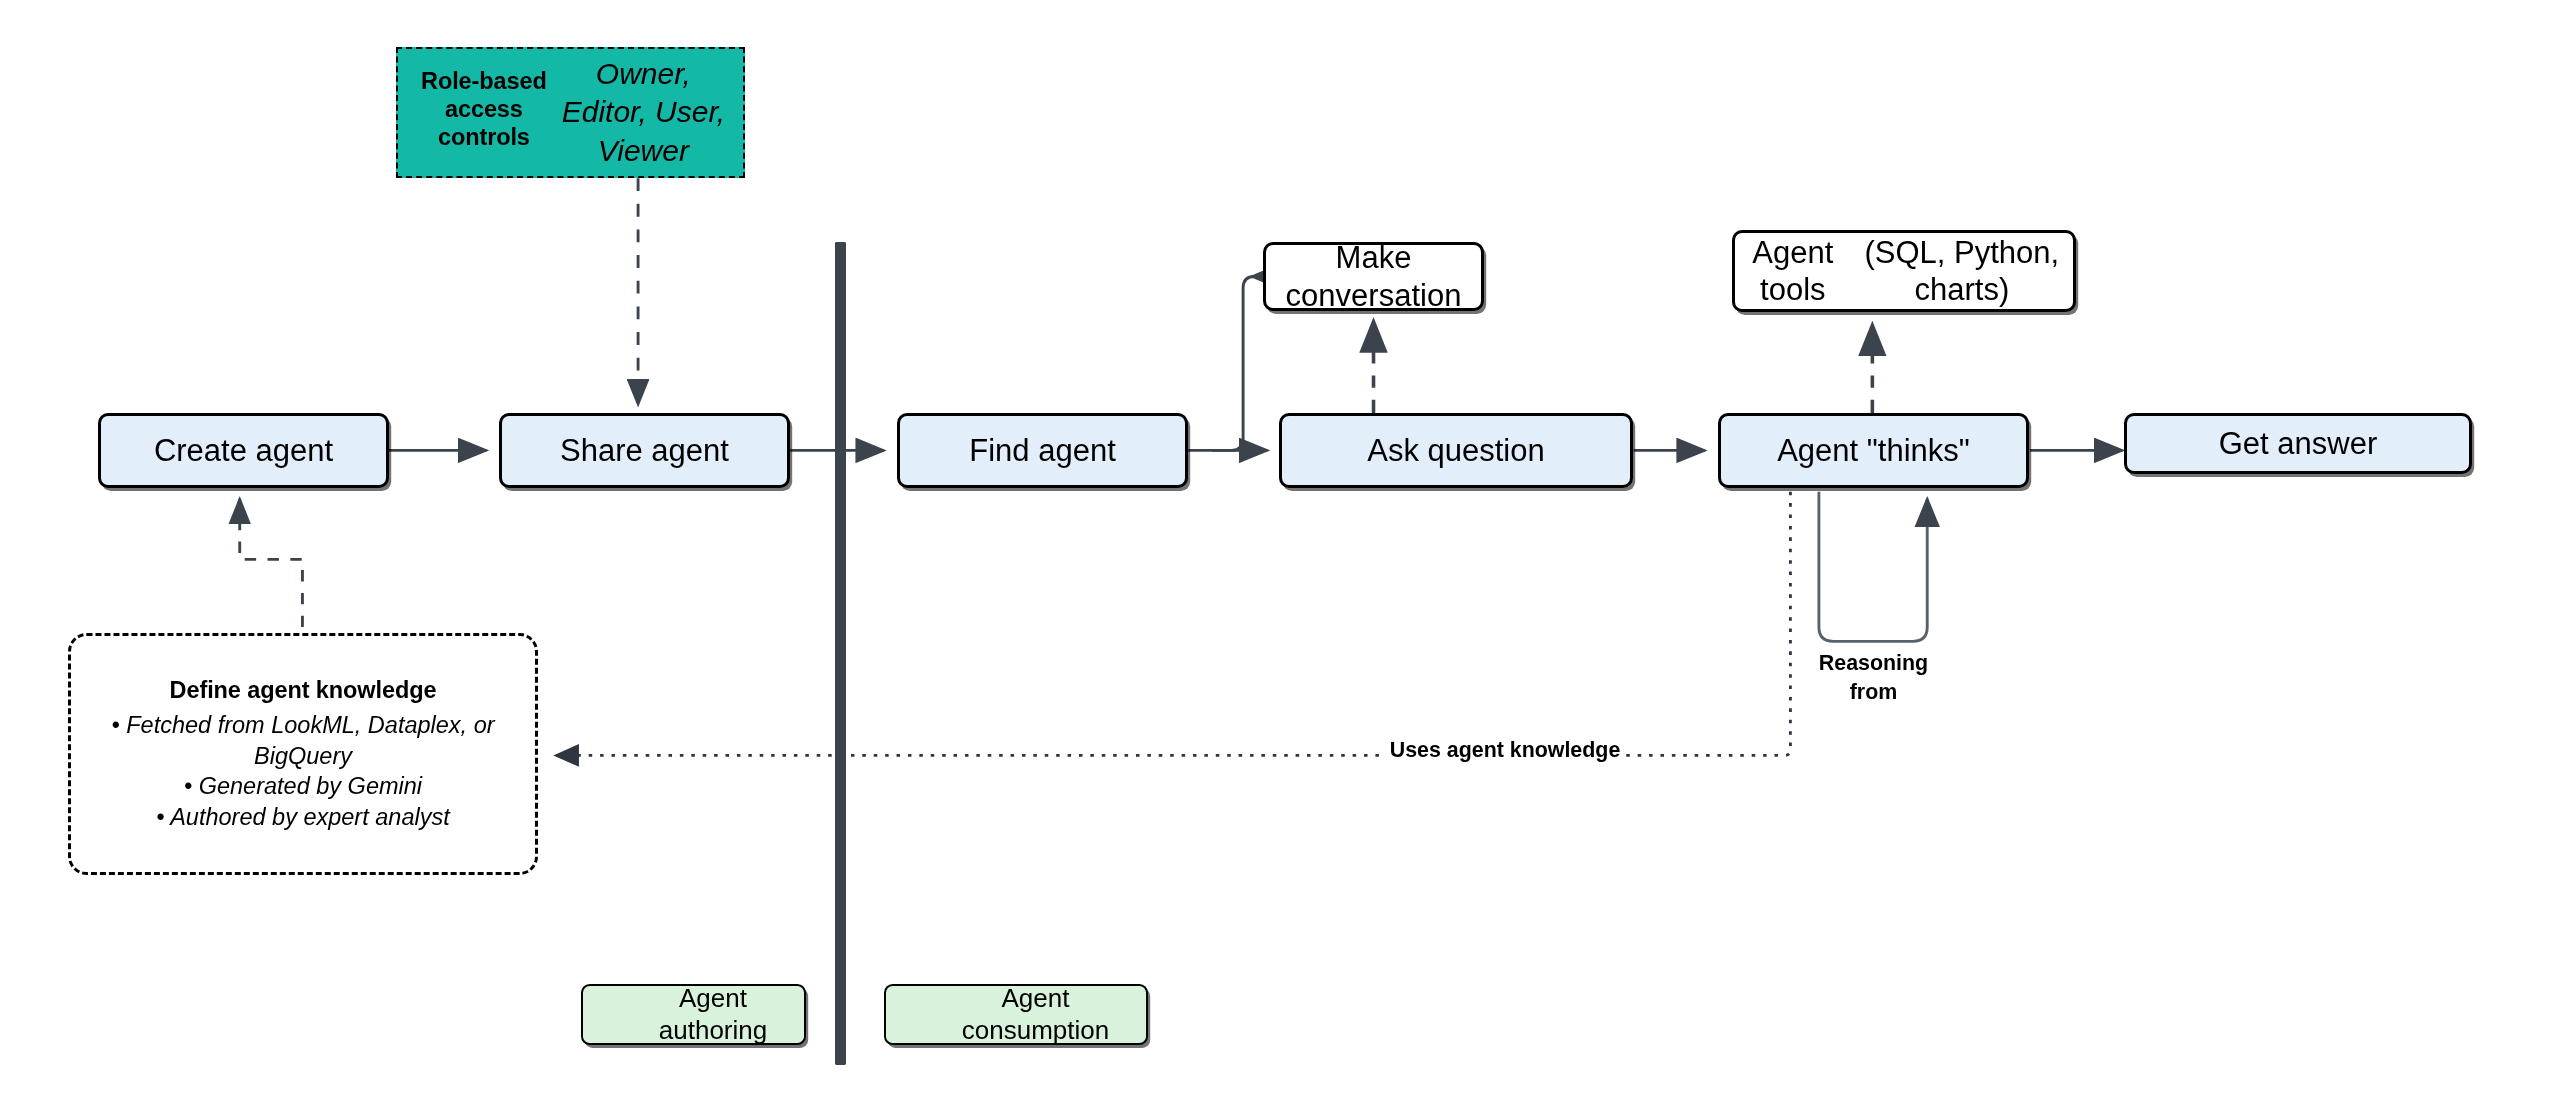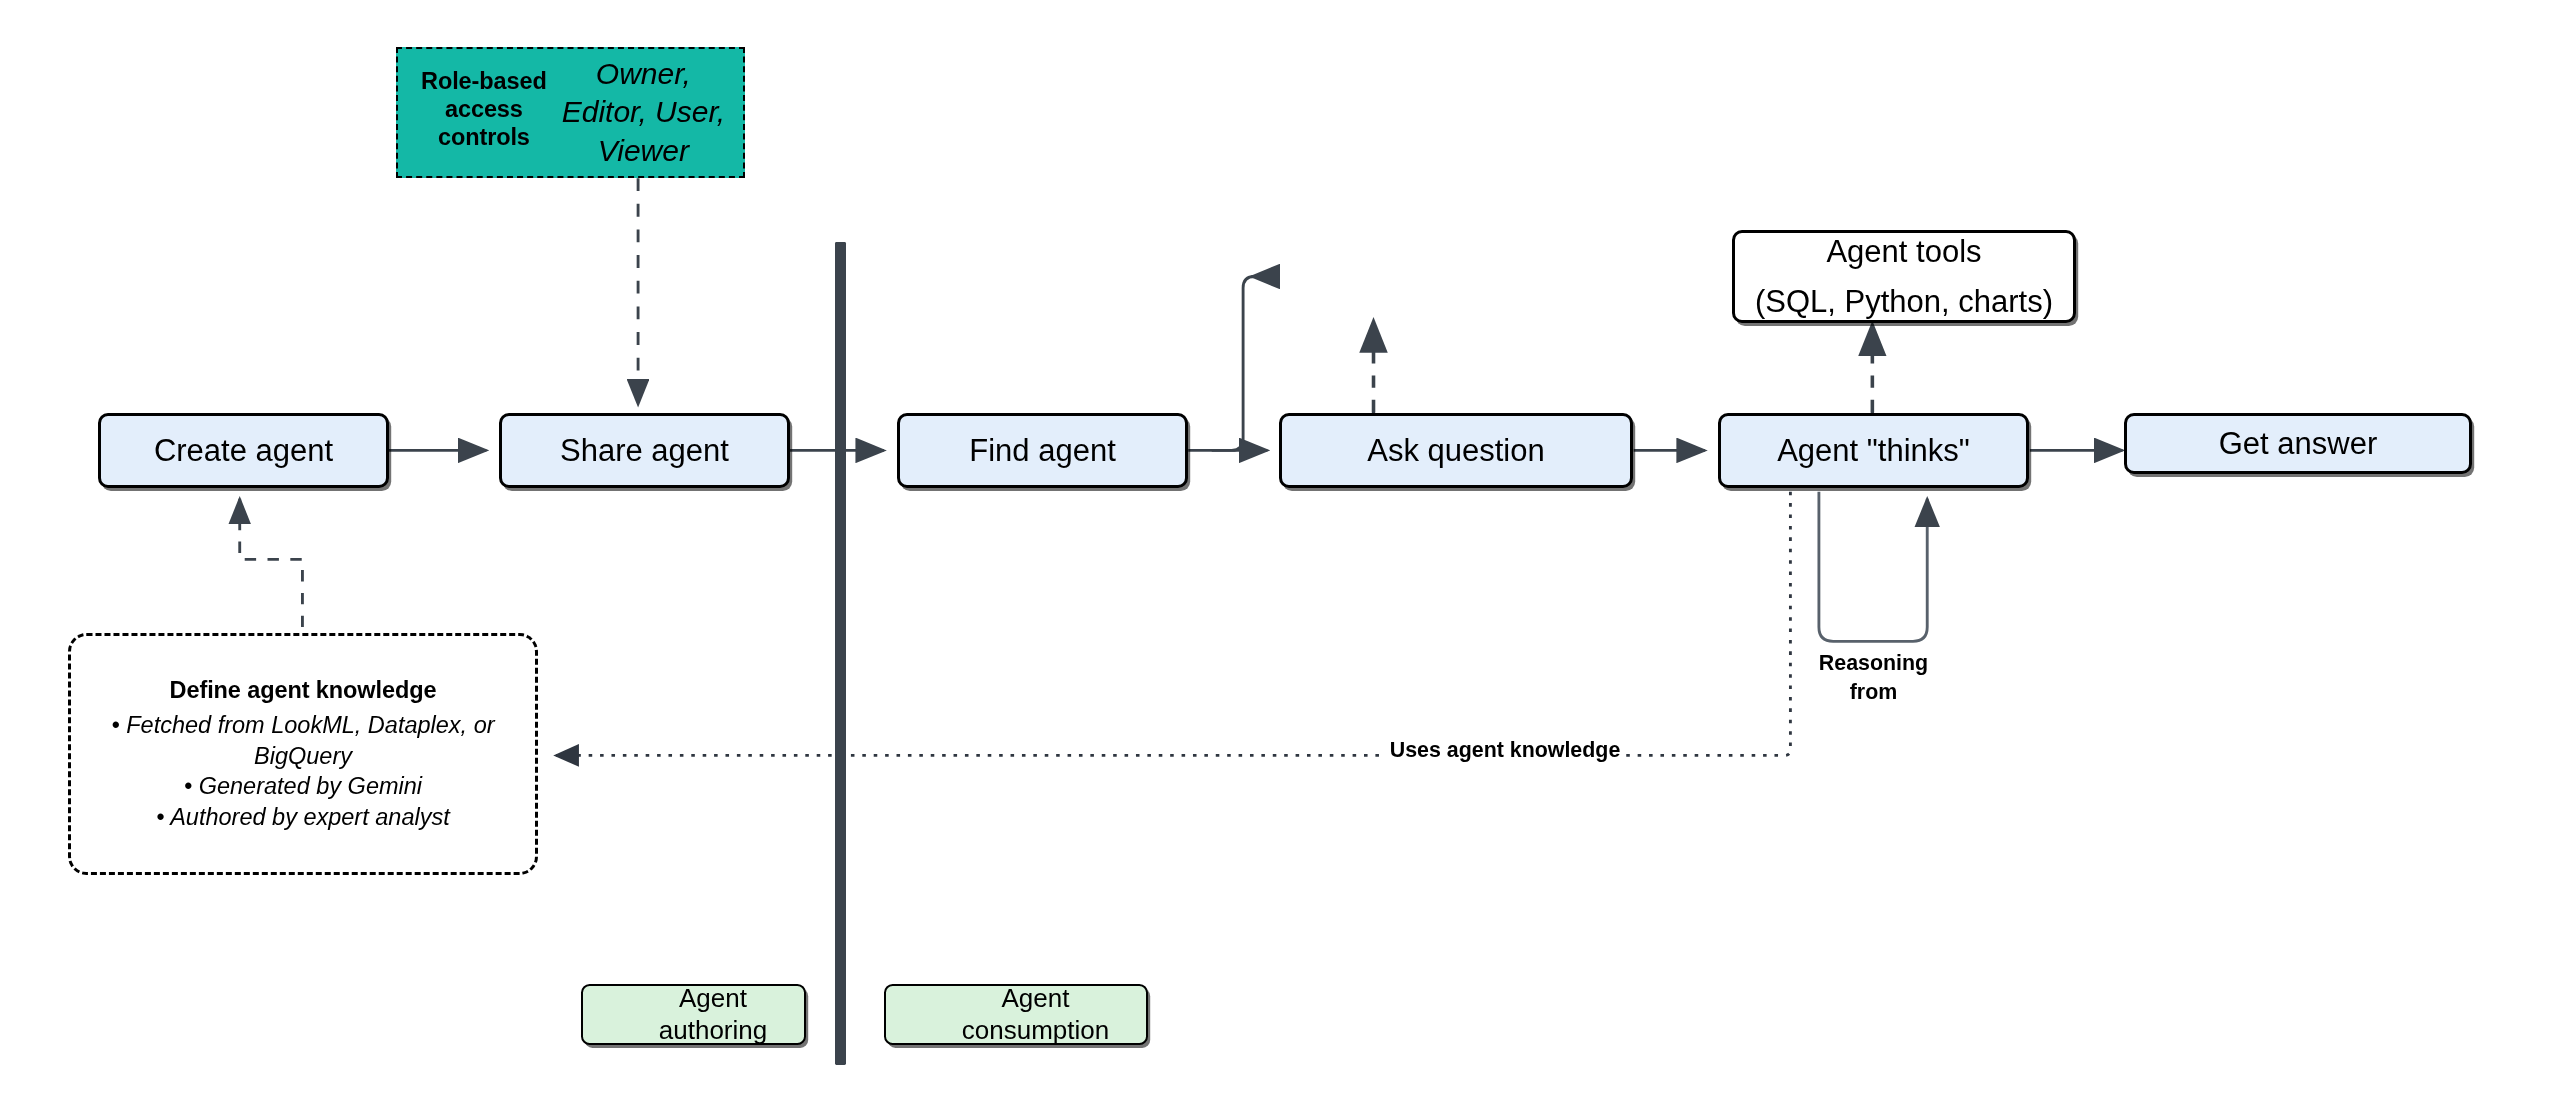--- a/index.html
+++ b/index.html
@@ -171,24 +171,25 @@
       <span>• Authored by expert analyst</span>
     </div>
   </div>
 
   <div class="node node-flow" style="left:98px; top:413px; width:291px; height:75px;">Create agent</div>
 
   <div class="node node-flow" style="left:499px; top:413px; width:291px; height:75px;">Share agent</div>
 
   <div class="node node-flow" style="left:897px; top:413px; width:291px; height:75px;">Find agent</div>
 
+  <div class="node node-plain" style="left:1263px; top:242px; width:221px; height:69px;">Make conversation</div>
 
   <div class="node node-flow" style="left:1279px; top:413px; width:354px; height:75px;">Ask question</div>
 
-  <div class="node node-plain" style="left:1732px; top:230px; width:344px; height:93px; flex-direction:column;justify-content:space-between;">
+  <div class="node node-plain" style="left:1732px; top:230px; width:344px; height:82px; flex-direction:row;justify-content:space-between;">
     <span>Agent tools</span>
     <span>(SQL, Python, charts)</span>
   </div>
 
   <div class="node node-flow" style="left:1718px; top:413px; width:311px; height:75px;">Agent "thinks"</div>
 
   <div class="node node-flow" style="left:2124px; top:413px; width:348px; height:61px;">Get answer</div>
 
   <div class="edge-label" style="left:1384px; top:738px;">Uses agent knowledge</div>
 

